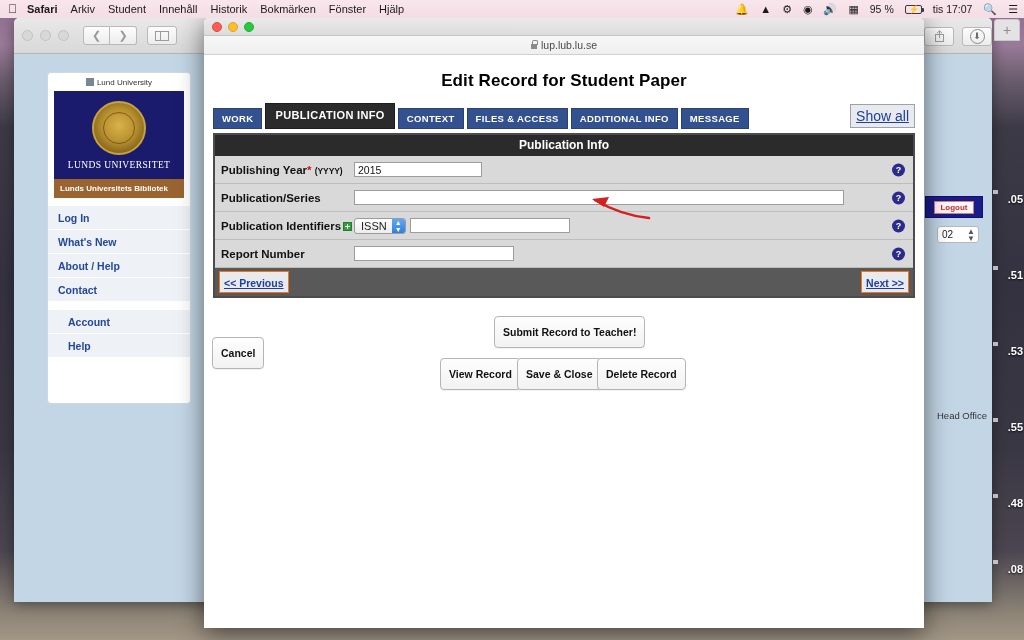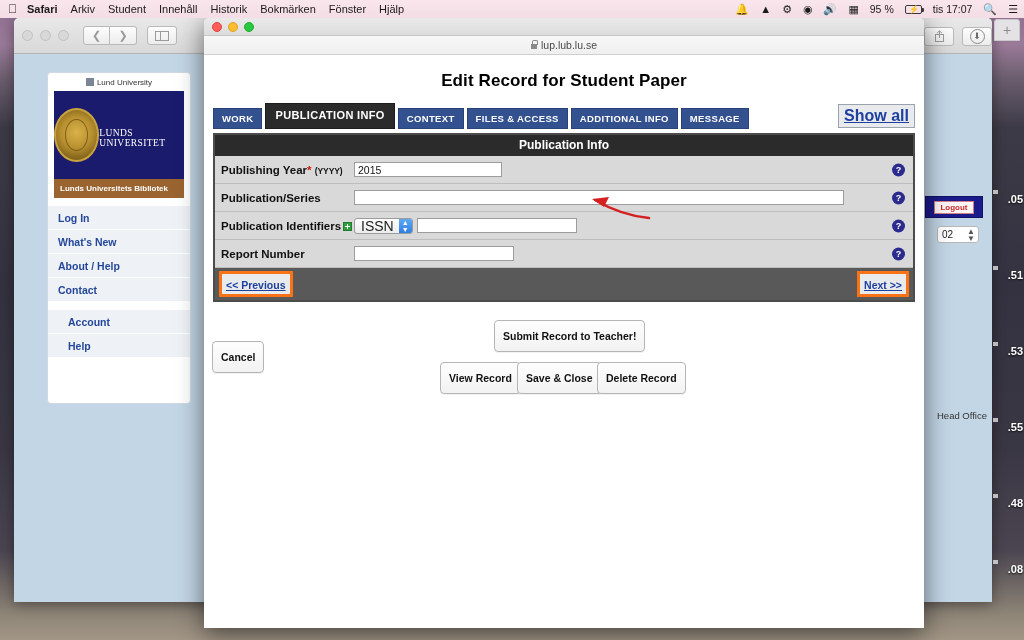--- a/index.html
+++ b/index.html
@@ -113,21 +113,21 @@
   }
   #bgpanel .unihead {
     height: 16px; display: flex; align-items: center; justify-content: center;
     gap: 3px; font-size: 8px; color: #333; padding-top: 2px;
   }
   #bgpanel .unihead .mark {
     width: 8px; height: 8px; background: #7a8694; display: inline-block;
   }
   #bgpanel .crest {
     margin: 2px 6px 0 6px; height: 88px; background: #1b1b6e;
-    display: flex; flex-direction: row; align-items: center; justify-content: center;
+    display: flex; flex-direction: column; align-items: center; justify-content: center;
   }
   #bgpanel .crest .seal {
     width: 54px; height: 54px; border-radius: 50%;
     background: radial-gradient(circle at 50% 45%, #d9b24a 0%, #b8902f 45%, #8a6a1e 72%, #6d5317 100%);
     border: 2px solid #c8a23c; position: relative;
   }
   #bgpanel .crest .seal:after {
     content:""; position:absolute; left:9px; top:9px; right:9px; bottom:9px;
     border-radius:50%; border:1px solid rgba(70,50,10,.55);
   }
@@ -265,21 +265,21 @@
   .tab.active {
     background: #2b2b2b; border-color: #1d1d1d;
     font-size: 11px; padding: 6px 9px 7px 9px;
   }
   .showall {
     position: absolute; right: 9px; bottom: 1px;
     background: #e8eaee; border: 1px solid #9aa3ad;
     padding: 2px 5px;
   }
   .showall a {
-    color: #1c3fa0; font-size: 16px; font-weight: bold;
+    color: #1c3fa0; font-size: 14px; font-weight: normal;
     text-decoration: underline;
   }
 
   
   .panel {
     margin: 4px 9px 0 9px;
     border: 2px solid #4c4c4c;
     background: #d9d9d9;
   }
   .panel-head {
@@ -310,50 +310,50 @@
     content: ""; position: absolute; background: #fff;
   }
   .plusico:before { left: 3px; top: 1px; width: 1px; height: 5px; }
   .plusico:after { left: 1px; top: 3px; width: 5px; height: 1px; }
 
   input.txt {
     height: 15px; border: 1px solid #9c9c9c; background: #fff;
     font-family: "Liberation Sans", sans-serif; font-size: 10.5px;
     color: #111; padding: 0 3px;
   }
-  input.w-year { width: 148px; }
+  input.w-year { width: 128px; }
   input.w-series { width: 490px; }
   input.w-ident { width: 160px; }
   input.w-report { width: 160px; }
 
   .selwrap {
     display: inline-flex; align-items: center;
     border: 1px solid #9c9c9c; background: linear-gradient(to bottom,#fefefe,#ededed);
     border-radius: 3px; height: 16px; overflow: hidden; margin-right: 4px;
   }
-  .selwrap .val { font-size: 14px; color: #222; padding: 0 5px 0 6px; }
+  .selwrap .val { font-size: 11px; color: #222; padding: 0 5px 0 6px; }
   .selwrap .stepper {
     width: 13px; height: 100%; background: linear-gradient(to bottom,#5ea9f5,#2f7fe0);
     color: #fff; font-size: 7px; line-height: 7px;
     display: flex; flex-direction: column; align-items: center; justify-content: center;
   }
   .helpico {
     position: absolute; right: 8px; top: 50%; transform: translateY(-50%);
     width: 13px; height: 13px; border-radius: 50%;
     background: #2b2b8f; color: #fff;
     font-size: 9px; font-weight: bold;
     display: flex; align-items: center; justify-content: center;
   }
 
   .navbar {
     background: #595959; display: flex; align-items: center;
     justify-content: space-between; padding: 3px 4px;
   }
   .navbar .navlink {
-    background: #e9eaec; border: 3px solid #f97316; padding: 1px 4px;
+    background: #e9eaec; border: 1px solid #f97316; padding: 1px 4px;
   }
   .navbar .navlink a {
     color: #1c3fa0; font-size: 10.5px; font-weight: bold; text-decoration: underline;
   }
 
   
   #annot-arrow {
     position: absolute; left: 383px; top: 136px;
     width: 66px; height: 30px; pointer-events: none; z-index: 5;
   }

